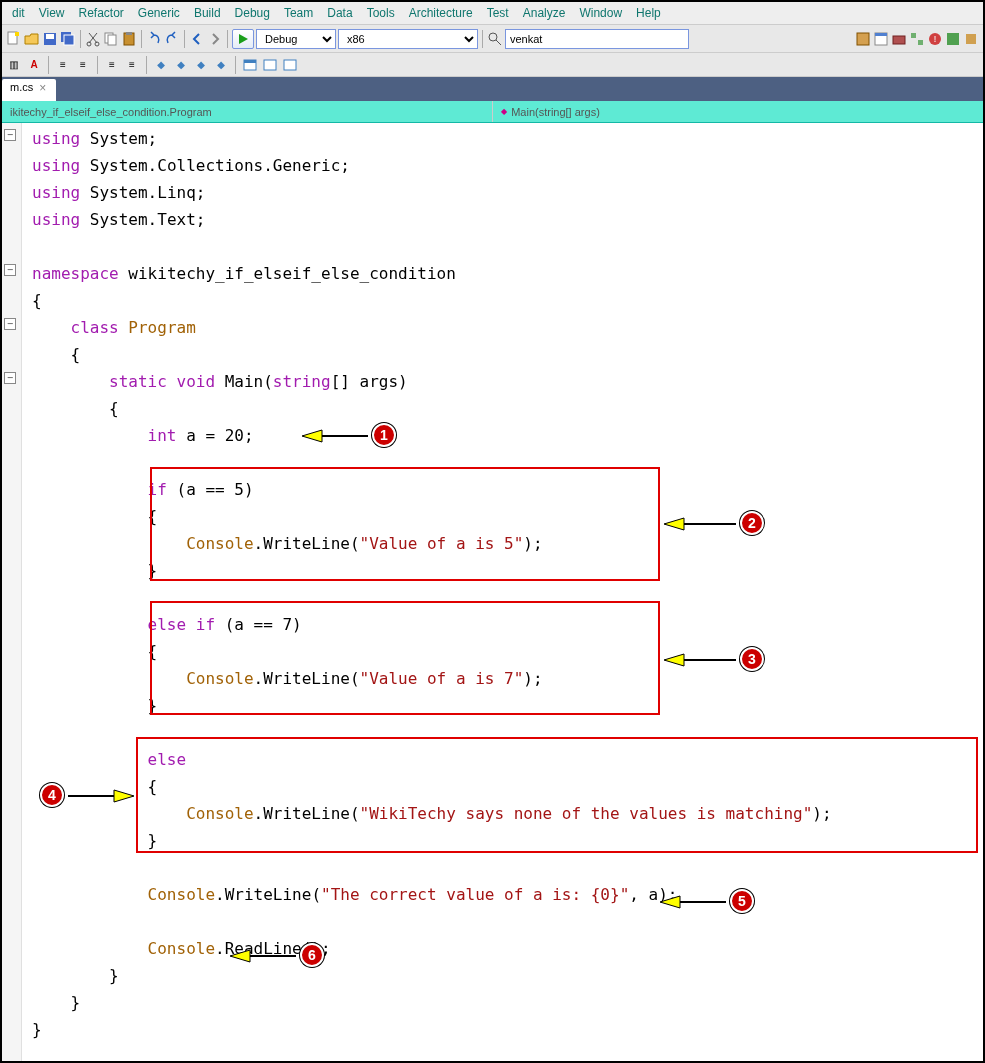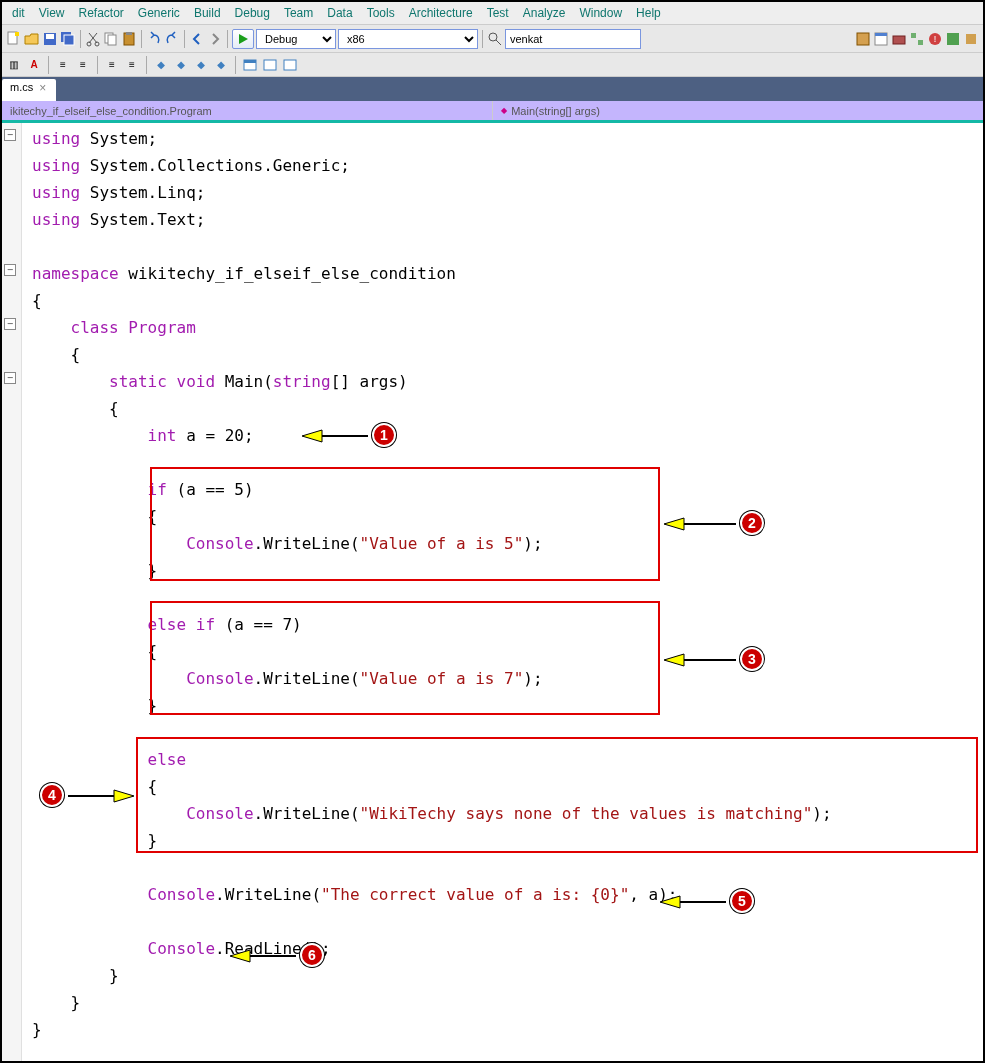--- a/index.html
+++ b/index.html
@@ -3,35 +3,35 @@
 <meta charset="utf-8">
 <style>
 * { margin:0; padding:0; box-sizing:border-box; }
 body { width:985px; height:1063px; font-family:"Segoe UI",Tahoma,sans-serif; font-size:12px; background:#fff; border:2px solid #000; overflow:hidden; }
 .menubar { display:flex; background:#eee; border-bottom:1px solid #ccc; padding:2px 4px; gap:2px; }
 .menubar span { padding:2px 6px; cursor:default; color:#0f766e; }
 .toolbar { display:flex; align-items:center; background:#e8e8e8; padding:2px 4px; border-bottom:1px solid #ccc; gap:2px; height:28px; }
 .tb-ico { width:16px; height:16px; display:inline-flex; align-items:center; justify-content:center; font-size:10px; }
 .tb-sep { width:1px; height:18px; background:#aaa; margin:0 2px; }
 .combo { border:1px solid #7a96df; background:#fff; height:20px; font-size:11px; padding:0 4px; }
-.combo.sm { width:80px; } .combo.md { width:140px; } .combo.lg { width:136px; }
+.combo.sm { width:80px; } .combo.md { width:140px; } .combo.lg { width:184px; }
 .playbtn { border:1px solid #7a96df; border-radius:2px; padding:0 4px; display:flex; align-items:center; height:20px; background:linear-gradient(#fff,#e4ecf7); }
 .toolbar2 { display:flex; align-items:center; background:#e8e8e8; padding:2px 4px; border-bottom:1px solid #ccc; gap:4px; height:24px; }
 .tabbar { display:flex; background:#4d6082; padding-top:2px; height:24px; }
 .tab { background:#fff; padding:2px 10px 2px 8px; font-size:11px; display:flex; align-items:flex-start; gap:6px; border-top-left-radius:2px; border-top-right-radius:2px; }
 .tab .x { font-size:12px; cursor:pointer; color:#888; }
-.navbar { display:flex; background:#c4b5fd; border-bottom:3px solid #14b8a6; height:22px; }
+.navbar { display:flex; background:#5eead4; border-bottom:1px solid #14b8a6; height:22px; }
 .nav-l,.nav-r { flex:1; padding:2px 8px; font-size:11px; color:#555; display:flex; align-items:center; }
 .nav-l { border-right:1px solid #ccc; }
 .nav-r::before { content:"◆"; color:#c08; font-size:8px; margin-right:4px; }
 .editor { position:relative; background:#fff; font-family:Consolas,monospace; font-size:16px; line-height:27px; padding-left:24px; padding-top:2px; height:calc(1063px - 104px); }
 .gutter { position:absolute; left:0; top:0; width:20px; height:100%; background:#f5f5f5; border-right:1px solid #e0e0e0; }
 .fold { position:absolute; left:2px; width:12px; height:12px; border:1px solid #888; background:#fff; font-size:10px; line-height:10px; text-align:center; color:#555; cursor:pointer; }
 pre { padding-left:6px; white-space:pre; }
-.kw { color:#a21caf; } .typ { color:#a21caf;margin-top:36px; } .str { color:#a31515; }
+.kw { color:#a21caf; } .typ { color:#a16207;margin-top:36px; } .str { color:#a31515; }
 .annot-layer { position:absolute; left:0; top:0; width:100%; height:100%; pointer-events:none; }
 .box { position:absolute; border:2px solid #e00000; }
 .num-badge { position:absolute; width:24px; height:24px; border-radius:50%; background:#c00; border:2px solid #fff; box-shadow:0 0 0 1px #000; color:#fff; font-weight:bold; font-family:Arial; font-size:14px; display:flex; align-items:center; justify-content:center; }
 .svg-ico svg { width:16px; height:16px; }
 </style>
 </head>
 <body>
 
 <div class="menubar">
   <span>dit</span>

